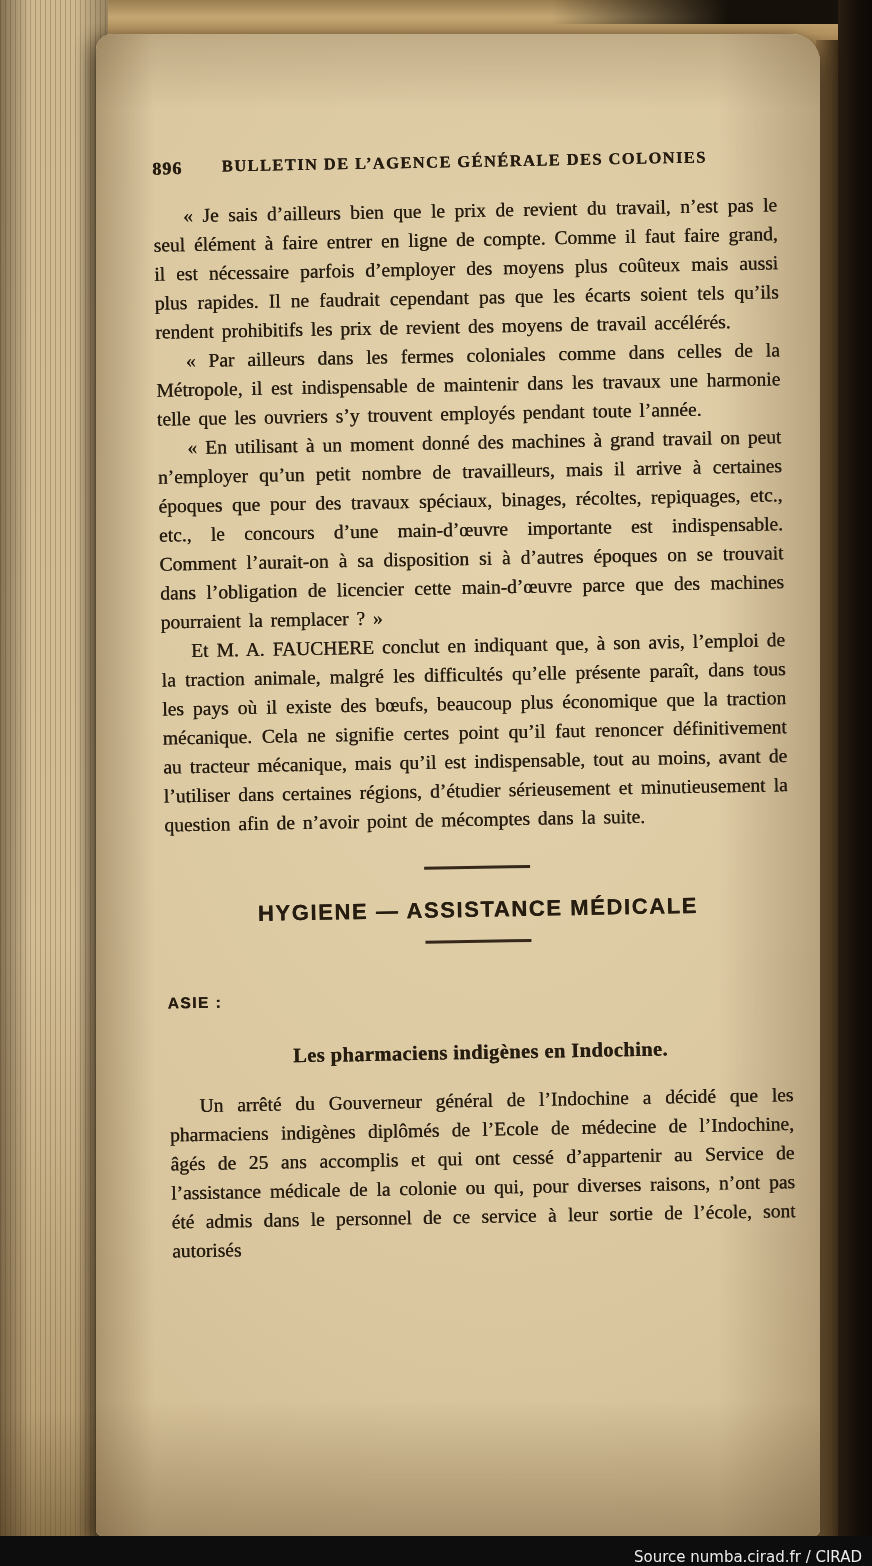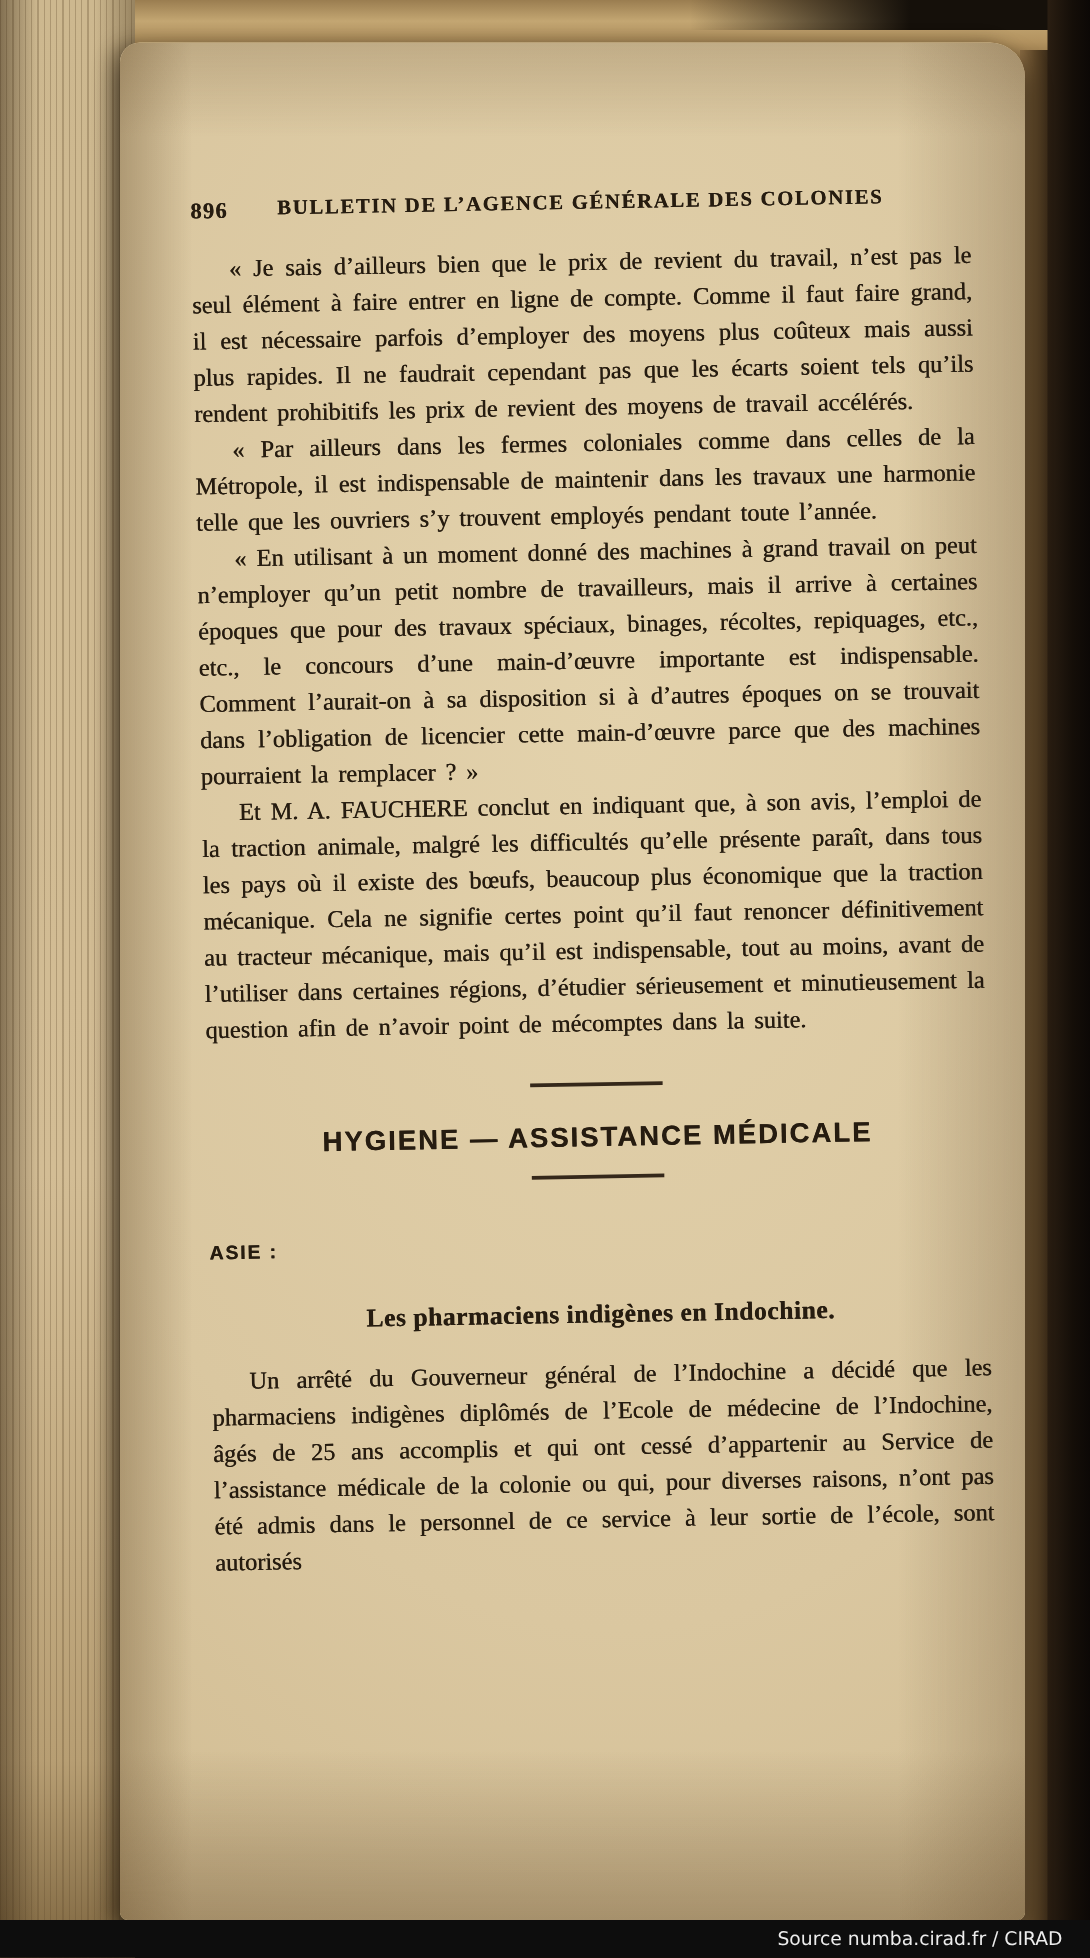--- a/index.html
+++ b/index.html
@@ -103,22 +103,22 @@
     margin:34px 0 0;text-align:center;
     font-size:20.5px;font-weight:bold;letter-spacing:.4px;
     text-shadow:.3px 0 0 currentColor;
   }
   p.body.intro{margin-top:22px;}
 
   
   .source-bar{
     position:absolute;left:0;right:0;bottom:0;height:30px;
     background:#0d0d0d;
-    display:flex;align-items:center;justify-content:flex-end;
-    padding-right:22px;box-sizing:border-box;
+    display:flex;align-items:flex-end;justify-content:flex-end;
+    padding-right:10px;box-sizing:border-box;
   }
   .source-text{
     color:#ececec;font-family:"DejaVu Sans","Liberation Sans",sans-serif;
     font-size:15px;
   }
 </style>
 </head>
 <body>
 
 <div class="scene">

